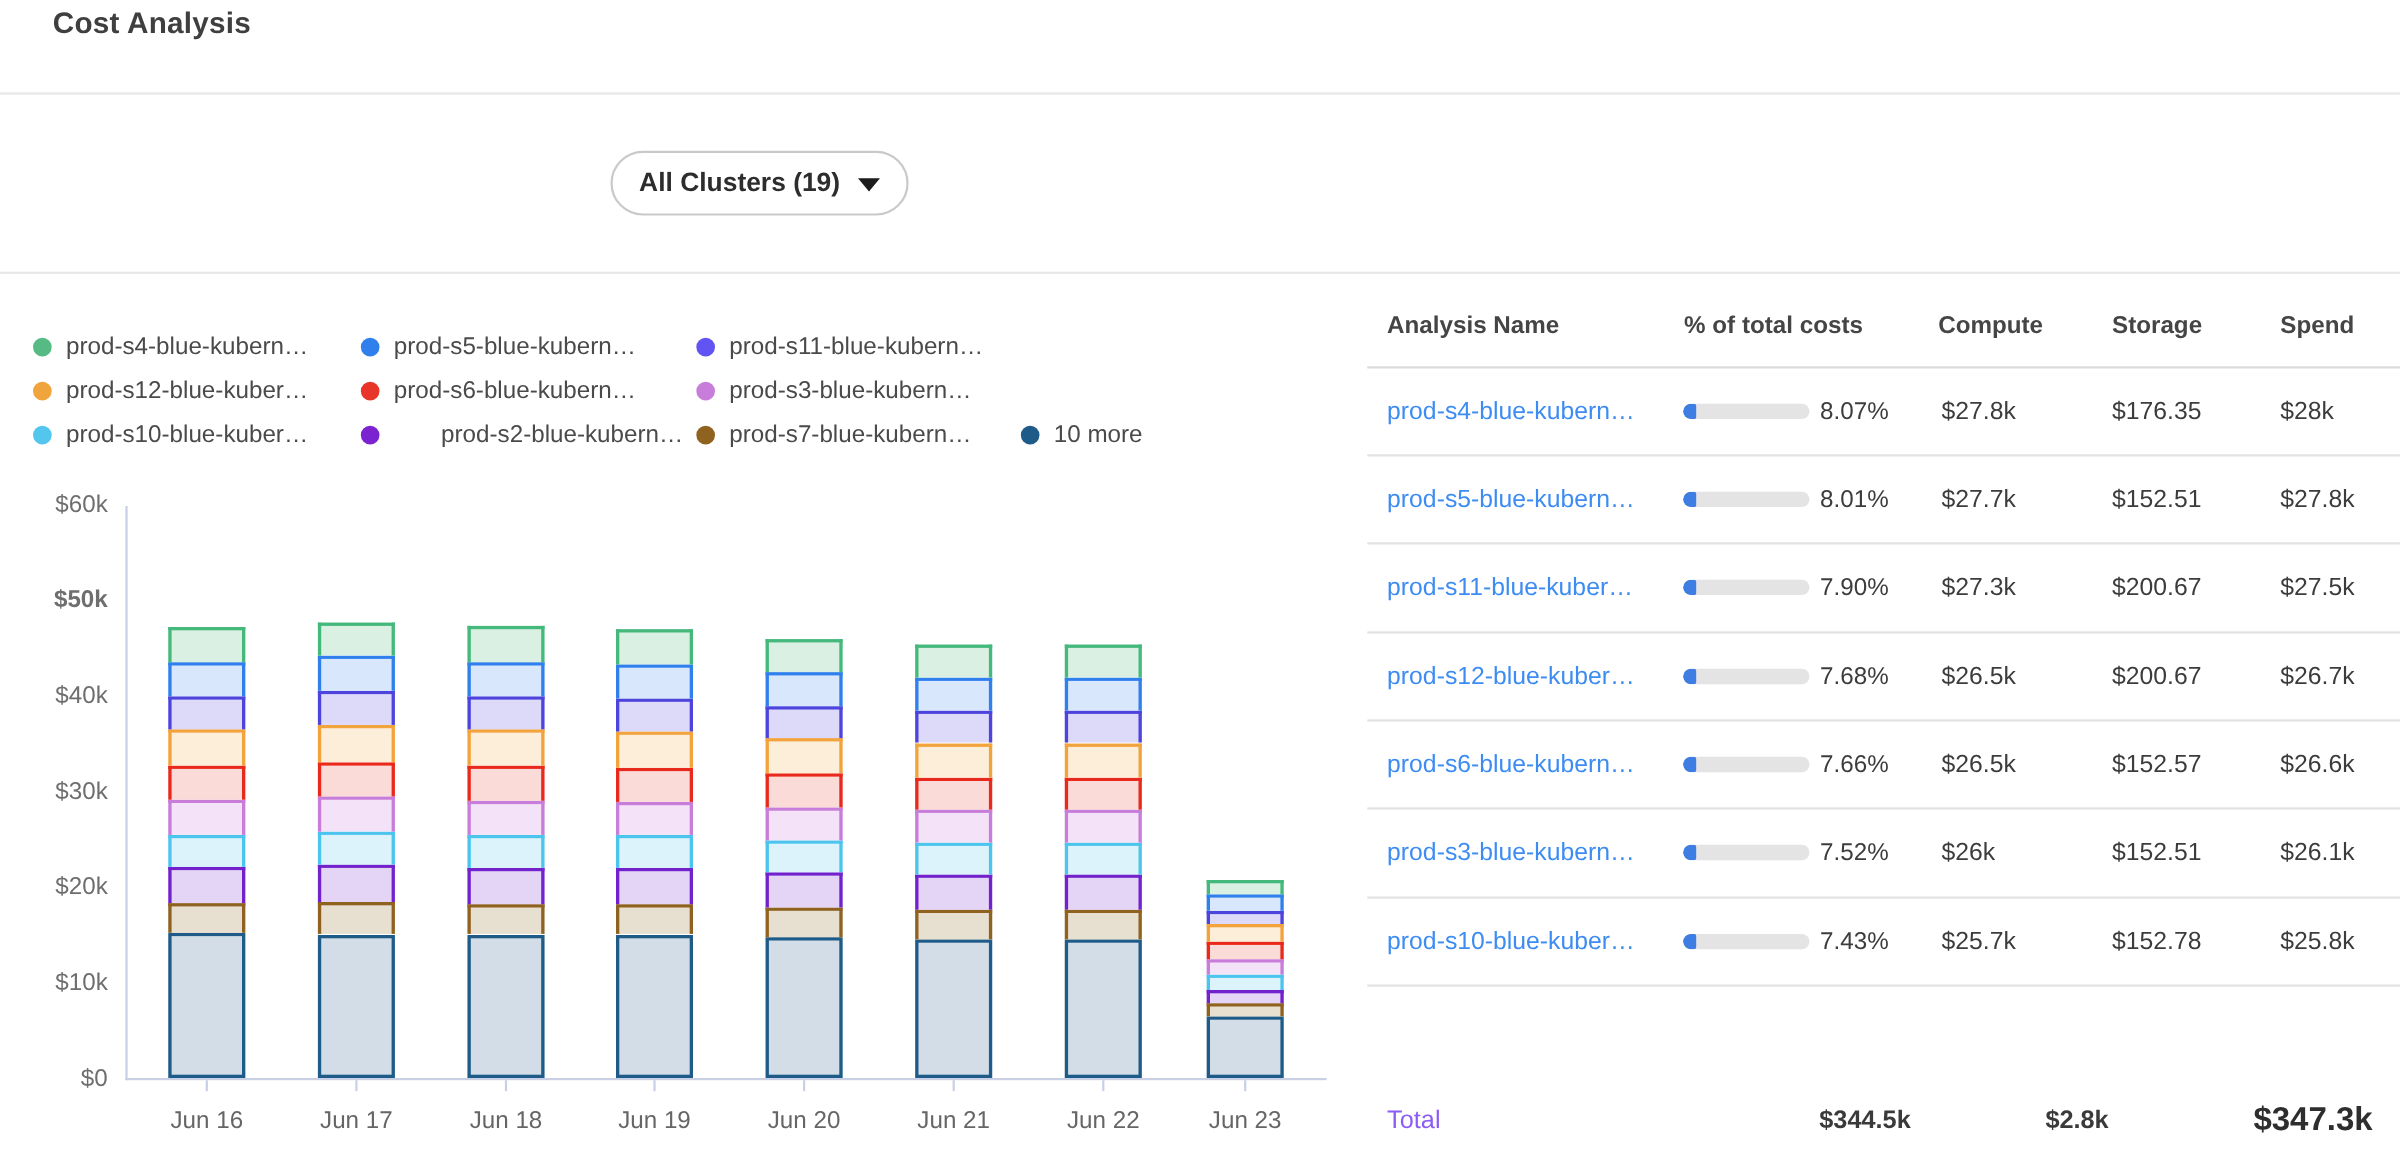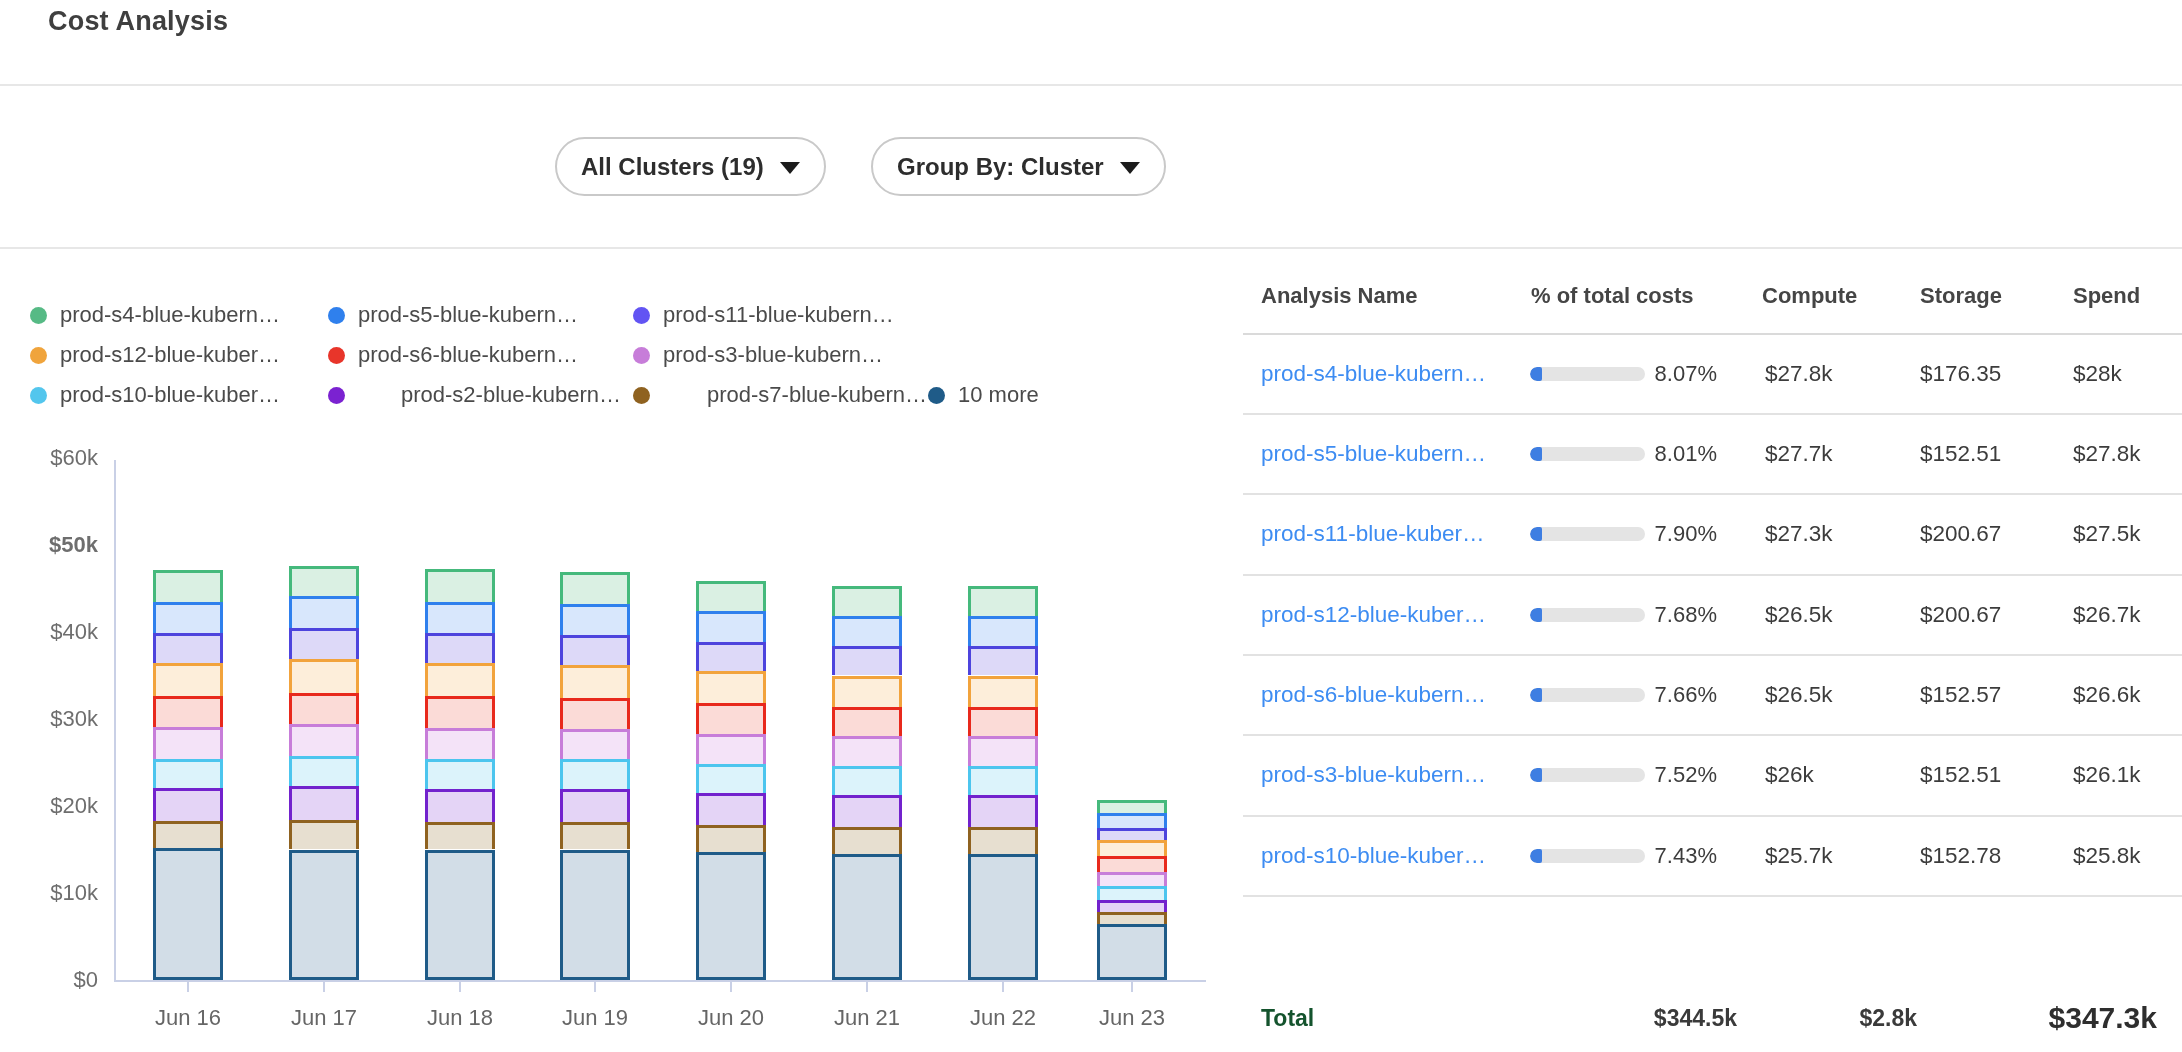--- a/index.html
+++ b/index.html
@@ -35,40 +35,36 @@
   #pgband{position:absolute;left:0;top:627px;width:939px;height:81px;background:#f4f4f4;box-sizing:border-box;border-bottom:2px solid #e0e0e0;}
   .pglabel{position:absolute;left:45px;top:0;height:79px;line-height:79px;font-size:22px;color:#555;}
   #pageselect{position:absolute;left:114px;top:15px;width:91px;height:50px;background:#fff;border:2px solid #c4c4c4;box-sizing:border-box;cursor:pointer;}
   #pageselect .val{position:absolute;left:0;top:0;width:40px;height:46px;line-height:46px;text-align:center;font-size:22px;color:#444;}
   #pageselect .greenline{position:absolute;left:40px;top:0;width:3px;height:46px;background:#2e7d32;}
   #pageselect .selchev{position:absolute;left:57px;top:14px;width:13px;height:13px;border-right:3px solid #9a9a9a;border-bottom:3px solid #9a9a9a;transform:rotate(45deg);}
   .pgrange{position:absolute;left:600px;top:0;width:210px;height:79px;line-height:79px;text-align:center;font-size:22px;color:#4a4a4a;}
   .navarrow{position:absolute;top:22px;cursor:pointer;}
   #totalrow{position:absolute;left:0;top:714px;width:939px;height:68px;}
   .tcell{position:absolute;top:50%;transform:translateY(-50%);white-space:nowrap;}
-  .tlabel{left:18px;font-size:23px;font-weight:700;color:#14532d;}
+  .tlabel{left:18px;font-size:23px;font-weight:400;color:#8b5cf6;}
   .tcompute{left:334px;width:160px;text-align:right;font-size:23px;font-weight:600;color:#3a3a3a;}
   .tstorage{left:514px;width:160px;text-align:right;font-size:23px;font-weight:600;color:#3a3a3a;}
   .tspend{left:664px;width:250px;text-align:right;font-size:30px;font-weight:700;color:#2e2e2e;}
 </style>
 </head>
 <body>
 
 <div id="page">
   <div class="title">Cost Analysis</div>
   <div class="hr" style="top:84px;"></div>
 
   <div class="pill" style="left:555px;">
     <span class="lbl">All Clusters (19)</span>
     <span class="caret"></span>
   </div>
-  <div class="pill" style="left:871px;">
-    <span class="lbl">Group By: Cluster</span>
-    <span class="caret"></span>
-  </div>
   <div class="hr" style="top:247px;"></div>
 
   <div id="legend">
       <div class="legend-item" style="left: 30px; top: 298px;">
         <div class="legend-dot" style="background: rgb(86, 186, 133);"></div>
         <div>prod-s4-blue-kubern…</div>
       </div>
       <div class="legend-item" style="left: 328px; top: 298px;">
         <div class="legend-dot" style="background: rgb(47, 128, 237);"></div>
         <div>prod-s5-blue-kubern…</div>
@@ -90,21 +86,21 @@
         <div>prod-s3-blue-kubern…</div>
       </div>
       <div class="legend-item" style="left: 30px; top: 378px;">
         <div class="legend-dot" style="background: rgb(83, 198, 237);"></div>
         <div>prod-s10-blue-kuber…</div>
       </div>
       <div class="legend-item" style="left: 328px; top: 378px; gap: 43px;">
         <div class="legend-dot" style="background: rgb(123, 34, 209);"></div>
         <div>prod-s2-blue-kubern…</div>
       </div>
-      <div class="legend-item" style="left: 633px; top: 378px; gap: 44px;">
+      <div class="legend-item" style="left: 633px; top: 378px;">
         <div class="legend-dot" style="background: rgb(143, 98, 32);"></div>
         <div>prod-s7-blue-kubern…</div>
       </div>
       <div class="legend-item" style="left: 928px; top: 378px;">
         <div class="legend-dot" style="background: rgb(31, 91, 136);"></div>
         <div>10 more</div>
       </div>
     </div>
   <div id="chart">
       <div class="ylab" style="top: 538px;">$0</div>

